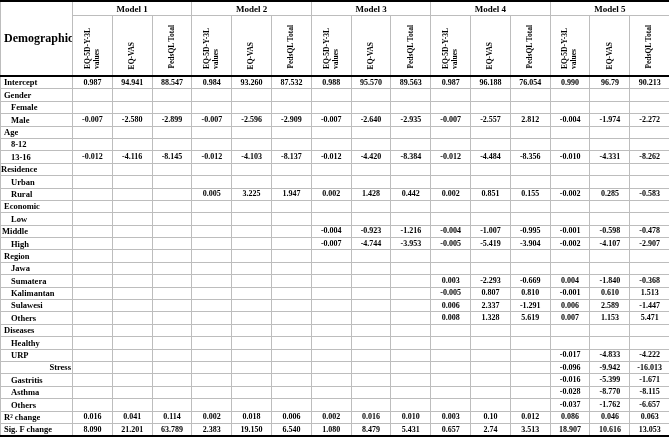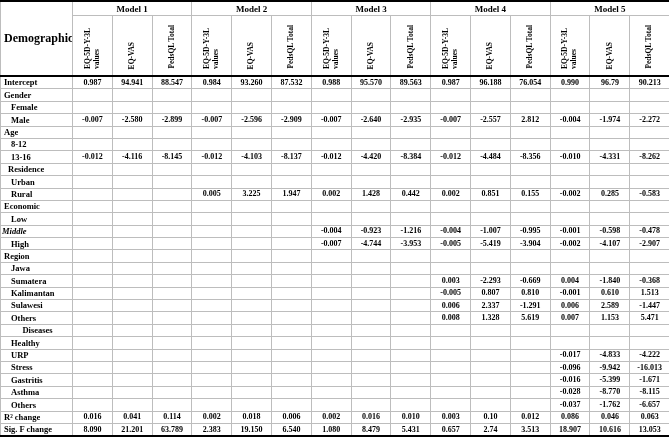--- a/index.html
+++ b/index.html
@@ -198,21 +198,21 @@
           <td>-4.420</td>
           <td>-8.384</td>
           <td>-0.012</td>
           <td>-4.484</td>
           <td>-8.356</td>
           <td>-0.010</td>
           <td>-4.331</td>
           <td>-8.262</td>
         </tr>
         <tr>
-          <td class="lbl" style="padding-left: 7px;">Residence</td>
+          <td class="lbl" style="padding-left: 0;">Residence</td>
           <td></td>
           <td></td>
           <td></td>
           <td></td>
           <td></td>
           <td></td>
           <td></td>
           <td></td>
           <td></td>
           <td></td>
@@ -288,21 +288,21 @@
           <td></td>
           <td></td>
           <td></td>
           <td></td>
           <td></td>
           <td></td>
           <td></td>
           <td></td>
         </tr>
         <tr>
-          <td class="lbl" style=" font-style: italic;">Middle</td>
+          <td class="lbl" style="">Middle</td>
           <td></td>
           <td></td>
           <td></td>
           <td></td>
           <td></td>
           <td></td>
           <td>-0.004</td>
           <td>-0.923</td>
           <td>-1.216</td>
           <td>-0.004</td>
@@ -432,21 +432,21 @@
           <td></td>
           <td></td>
           <td>0.008</td>
           <td>1.328</td>
           <td>5.619</td>
           <td>0.007</td>
           <td>1.153</td>
           <td>5.471</td>
         </tr>
         <tr>
-          <td class="lbl" style="padding-left: 3px; text-align: center;">Diseases</td>
+          <td class="lbl" style="padding-left: 3px;">Diseases</td>
           <td></td>
           <td></td>
           <td></td>
           <td></td>
           <td></td>
           <td></td>
           <td></td>
           <td></td>
           <td></td>
           <td></td>
@@ -486,21 +486,21 @@
           <td></td>
           <td></td>
           <td></td>
           <td></td>
           <td></td>
           <td>-0.017</td>
           <td>-4.833</td>
           <td>-4.222</td>
         </tr>
         <tr>
-          <td class="lbl" style="padding-left: 10px;">Stress</td>
+          <td class="lbl" style="padding-left: 10px; text-align: right;">Stress</td>
           <td></td>
           <td></td>
           <td></td>
           <td></td>
           <td></td>
           <td></td>
           <td></td>
           <td></td>
           <td></td>
           <td></td>

